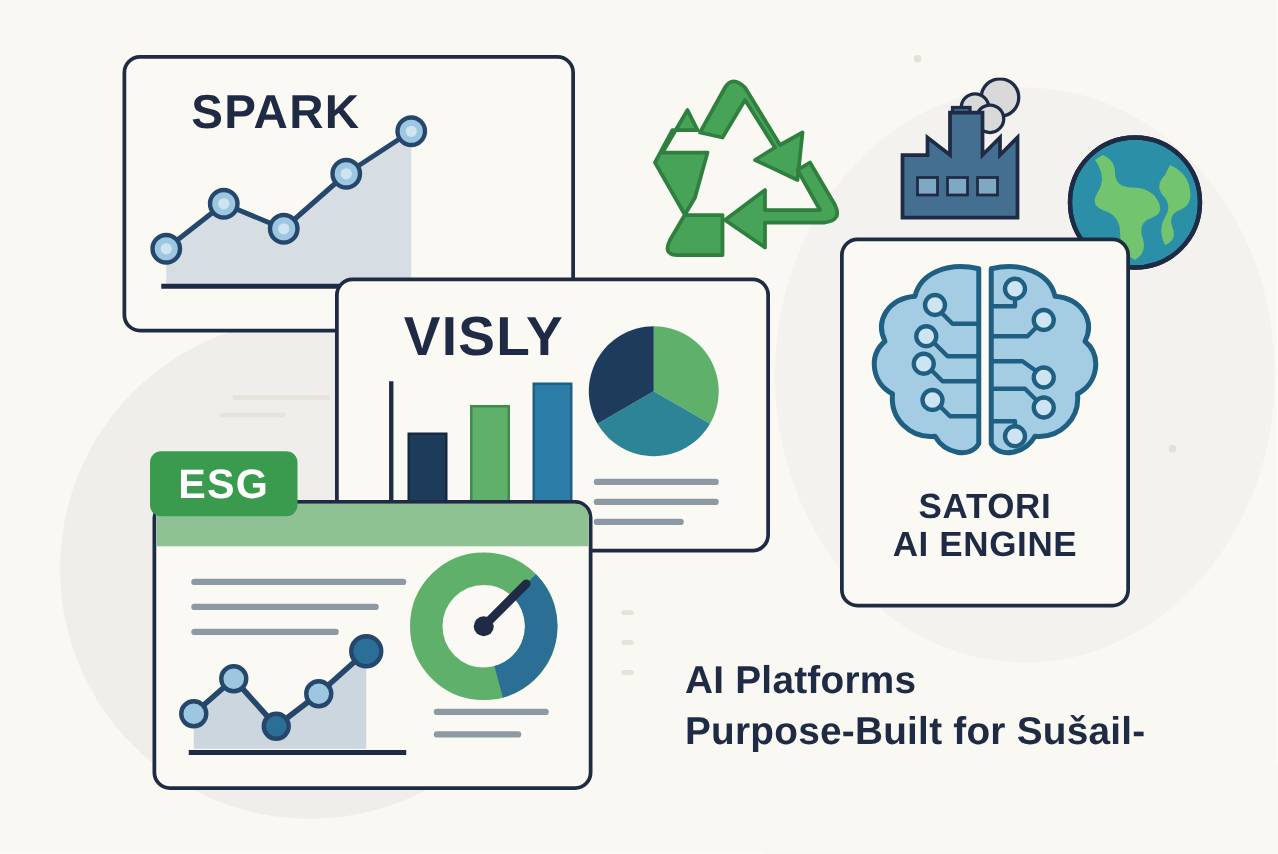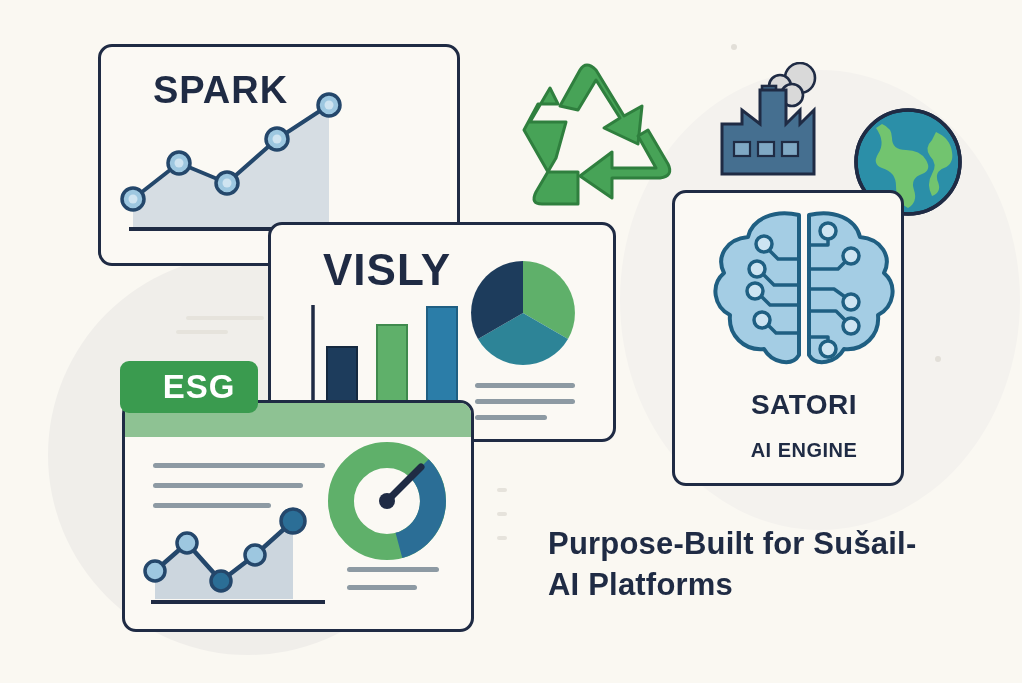--- a/index.html
+++ b/index.html
@@ -67,34 +67,34 @@
   #card-esg { left: 122px; top: 400px; width: 352px; height: 232px; }
   #esg-band {
     position: absolute; left: 0; top: 0; width: 100%; height: 34px;
     background: #8ec293;
   }
   #esg-tab {
     position: absolute; left: 120px; top: 361px;
     width: 118px; height: 52px;
     background: #3a9b4f;
     border-radius: 9px;
-    display: flex; align-items: center; justify-content: center; padding-left: 20px;
+    display: flex; align-items: center; justify-content: center;
   }
   #esg-tab span {
     color: #ffffff; font-size: 33px; font-weight: 700; letter-spacing: 1px;
   }
 
   
-  #card-satori { left: 672px; top: 190px; width: 232px; height: 296px; padding-left: 16px; }
+  #card-satori { left: 672px; top: 190px; width: 232px; height: 296px; }
   .satori-line {
     position: absolute; width: 100%; text-align: center;
     color: #1f2b44; font-weight: 700; letter-spacing: 0.5px;
   }
   #satori-l1 { top: 196px; font-size: 28px; }
-  #satori-l2 { top: 246px; font-size: 20px; }
+  #satori-l2 { top: 227px; font-size: 28px; }
 
   
   .art { position: absolute; }
   #art-recycle { left: 508px; top: 48px;  width: 180px; height: 180px; }
   #art-factory { left: 714px; top: 62px;  width: 140px; height: 140px; }
   #art-globe   { left: 852px; top: 106px; width: 112px; height: 112px; }
 
   
   #tagline {
     position: absolute;
@@ -297,17 +297,17 @@
           <circle cx="47" cy="37" r="8"></circle>
           <circle cx="24" cy="60" r="8"></circle>
         </g>
       </g>
     </svg>
     <div class="satori-line" id="satori-l1">SATORI</div>
     <div class="satori-line" id="satori-l2">AI ENGINE</div>
   </div>
 
   <div id="tagline">
+    <div>AI Platforms</div>
     <div>Purpose-Built for Sušail-</div>
-    <div>AI Platforms</div>
   </div>
 
 </div>
 
 </body></html>

